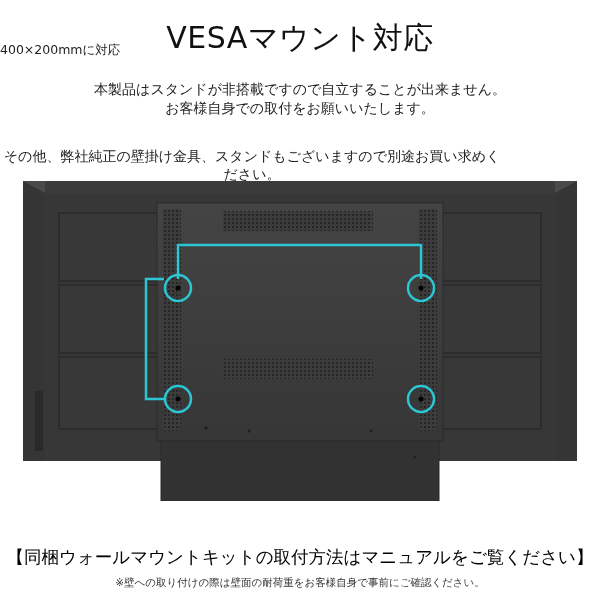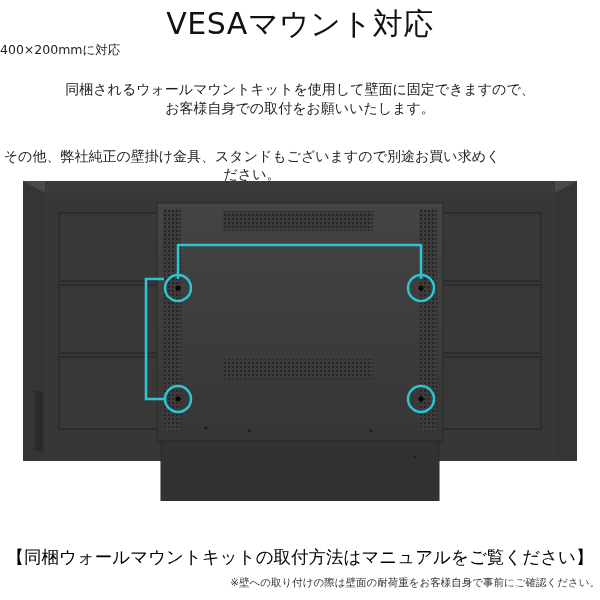--- a/index.html
+++ b/index.html
@@ -1,41 +1,41 @@
 <!DOCTYPE html>
 <html><head>
   <meta charset="utf-8">
   <style>
     html, body { margin:0; padding:0; background:#ffffff; }
     body { width:600px; height:600px; position:relative; overflow:hidden;
       font-family: "DejaVu Sans", "Liberation Sans", sans-serif; color:#111; }
-    .title { position:absolute; top:4px; left:0; width:600px; text-align:center;
+    .title { position:absolute; top:18px; left:0; width:600px; text-align:center;
       font-size:30px; font-weight:500; letter-spacing:0.5px; color:#111; }
     .subtitle { position:absolute; top:42px; left:0; width:485px; text-align:left;
       font-size:12.5px; color:#222; }
     .desc { position:absolute; top:80px; left:0; width:600px; text-align:center;
       font-size:14px; line-height:19px; color:#222; }
     .desc2 { position:absolute; top:148px; left:0; width:504px; text-align:center;
       font-size:14px; color:#222; }
     .footer-main { position:absolute; top:545px; left:0; width:600px; text-align:center;
       font-size:17.5px; color:#000000; }
-    .footer-note { position:absolute; top:576px; left:0; width:600px; text-align:right;
+    .footer-note { position:absolute; top:576px; left:0; width:600px; text-align:center;
       font-size:10.5px; color:#333; }
 
     .tv { position:absolute; left:23px; top:181px; width:554px; height:320px; }
     .tv-svg { position:absolute; left:0; top:0; }
   </style>
 </head>
 <body>
 
 <div class="title">VESAマウント対応</div>
 <div class="subtitle">400×200mmに対応</div>
 
 <div class="desc">
-  <div>同梱されるウォールマウントキットを使用して壁面に固定できますので、</div>
+  <div>本製品はスタンドが非搭載ですので自立することが出来ません。</div>
   <div>お客様自身での取付をお願いいたします。</div>
 </div>
 <div class="desc2">その他、弊社純正の壁掛け金具、スタンドもございますので別途お買い求めください。</div>
 
 <div class="tv">
   <svg class="tv-svg" width="554" height="320" viewBox="0 0 554 320" xmlns="http://www.w3.org/2000/svg">
     <defs>
       <pattern id="perf" width="4" height="4" patternUnits="userSpaceOnUse">
         <rect width="4" height="4" fill="#3c3c3c"></rect>
         <circle cx="2" cy="2" r="0.9" fill="#1a1a1a"></circle>

